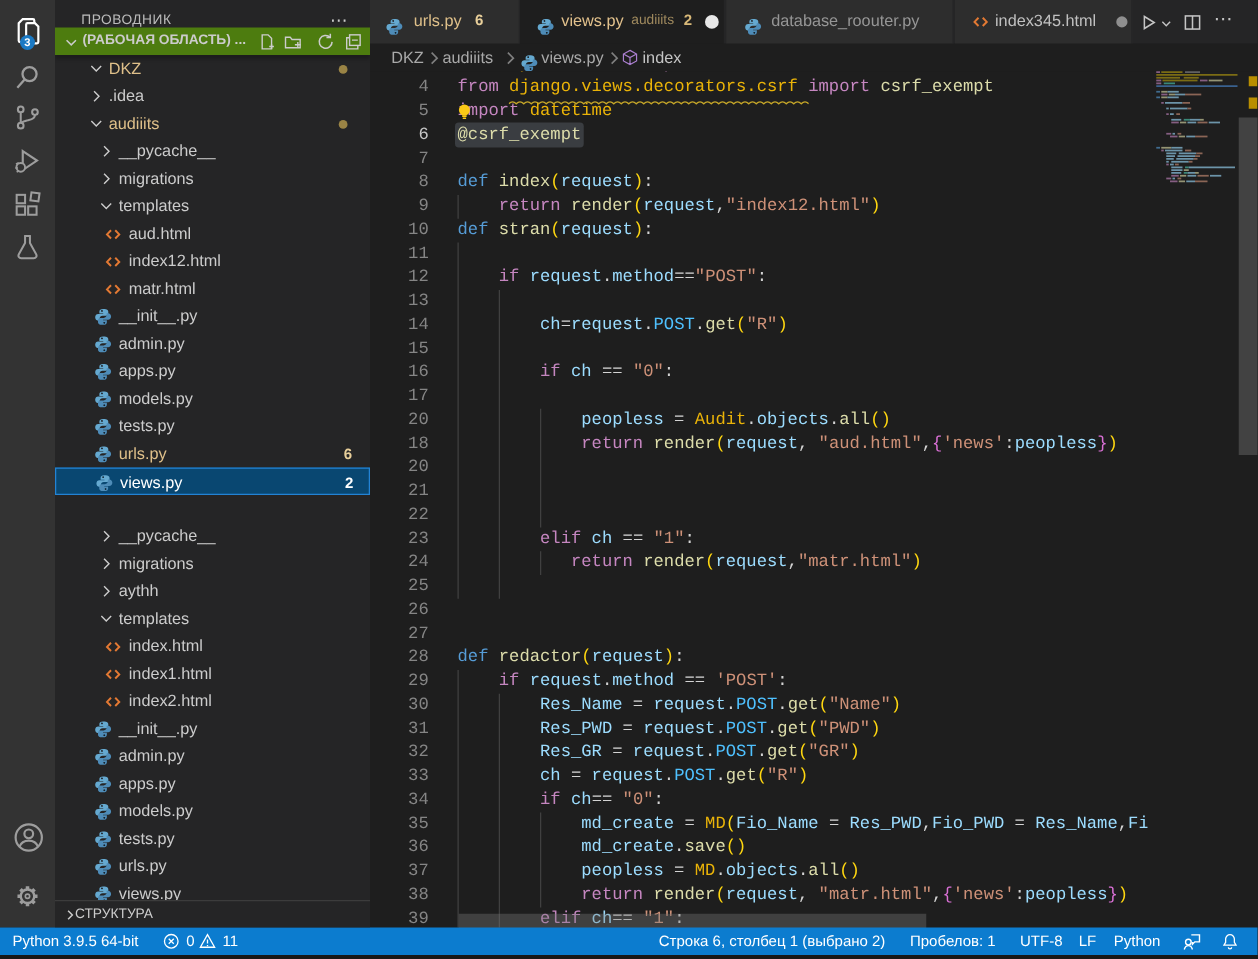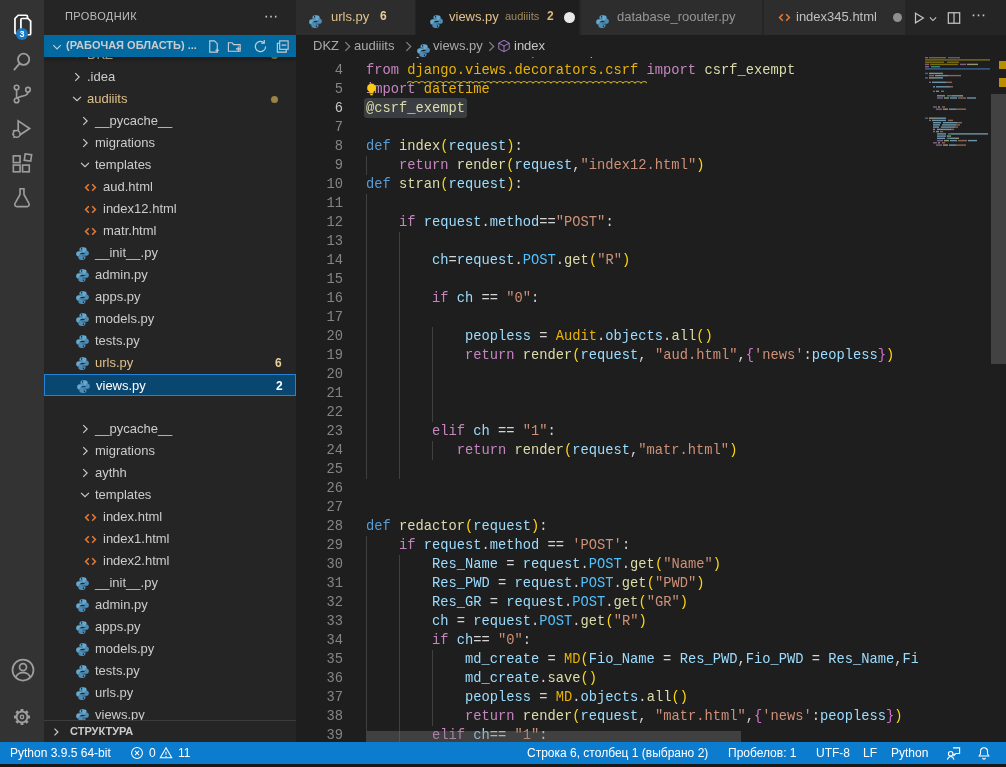--- a/index.html
+++ b/index.html
@@ -2,25 +2,25 @@
 <html><head><meta charset="utf-8"><style>
 *{margin:0;padding:0;box-sizing:border-box}
 html,body{width:1006px;height:767px;background:#1e1e1e;overflow:hidden;font-family:"Liberation Sans",sans-serif;-webkit-font-smoothing:antialiased}
 
 #abar{position:absolute;left:0;top:0;width:44px;height:742px;background:#333333}
 #abar svg{position:absolute;left:9px}
 
 #sbar{position:absolute;left:44px;top:0;width:252px;height:742px;background:#252526;overflow:hidden}
 #sbtitle{position:absolute;left:21px;top:10px;font-size:11px;color:#bbbbbb;letter-spacing:.4px}
 #sbdots{position:absolute;left:220px;top:8px;color:#cccccc;font-size:14px;letter-spacing:1px}
-#wshead{position:absolute;left:0;top:35px;width:252px;height:22px;background:#0369a1;z-index:5;box-shadow:0 3px 3px rgba(0,0,0,.25)}
+#wshead{position:absolute;left:0;top:22px;width:252px;height:22px;background:#4d7c0f;z-index:5;box-shadow:0 3px 3px rgba(0,0,0,.25)}
 #wshead .wtxt{position:absolute;left:22px;top:4px;font-size:11px;font-weight:bold;color:#cccccc}
 #wshead svg{position:absolute;top:4px}
 #struct{position:absolute;left:0;top:720px;width:252px;height:22px;background:#252526;border-top:1px solid #3c3c3c;z-index:6}
-#struct .wtxt{position:absolute;left:26px;top:4px;font-size:11px;font-weight:bold;color:#cccccc}
+#struct .wtxt{position:absolute;left:16px;top:4px;font-size:11px;font-weight:normal;color:#cccccc}
 .trow{position:absolute;left:0;width:252px;height:22px}
 .rowsel{background:#094771;border:1px solid #2383d4}
 .tlabel{position:absolute;top:3px;font-size:13px}
 .tnorm{color:#cccccc}.tgold{color:#dfc08a}.tsel{color:#ffffff}
 .fi{position:absolute;top:4px}
 .tbadge{position:absolute;left:231px;top:4px;font-size:12px;font-weight:bold}
 .tdot{position:absolute;left:227px;top:8px;width:7px;height:7px;border-radius:50%;background:#9a8445}
 
 #tabbar{position:absolute;left:296px;top:0;width:710px;height:35px;background:#252526}
 .tab{position:absolute;top:0;height:35px;border-right:1px solid #252526}
@@ -461,21 +461,21 @@
     <div class="gn" style="top:99px">9</div>
     <div class="gn" style="top:118px">10</div>
     <div class="gn" style="top:137px">11</div>
     <div class="gn" style="top:156px">12</div>
     <div class="gn" style="top:175px">13</div>
     <div class="gn" style="top:194px">14</div>
     <div class="gn" style="top:213px">15</div>
     <div class="gn" style="top:232px">16</div>
     <div class="gn" style="top:251px">17</div>
     <div class="gn" style="top:270px">20</div>
-    <div class="gn" style="top:289px">19</div>
+    <div class="gn" style="top:289px">18</div>
     <div class="gn" style="top:308px">20</div>
     <div class="gn" style="top:327px">21</div>
     <div class="gn" style="top:346px">22</div>
     <div class="gn" style="top:365px">23</div>
     <div class="gn" style="top:384px">24</div>
     <div class="gn" style="top:403px">25</div>
     <div class="gn" style="top:422px">26</div>
     <div class="gn" style="top:441px">27</div>
     <div class="gn" style="top:460px">28</div>
     <div class="gn" style="top:479px">29</div>

